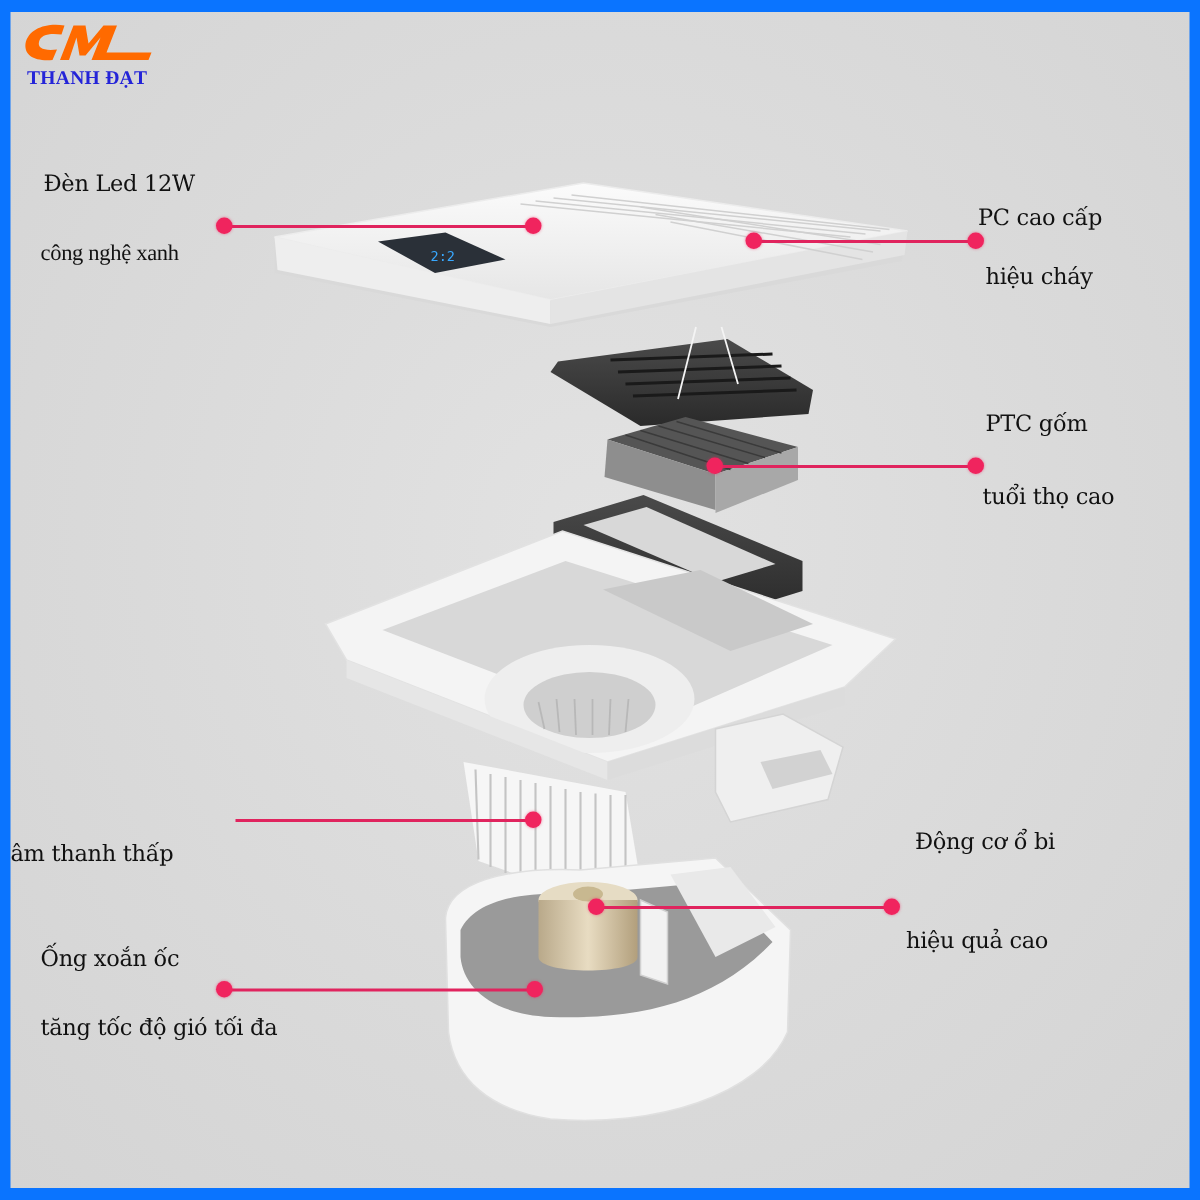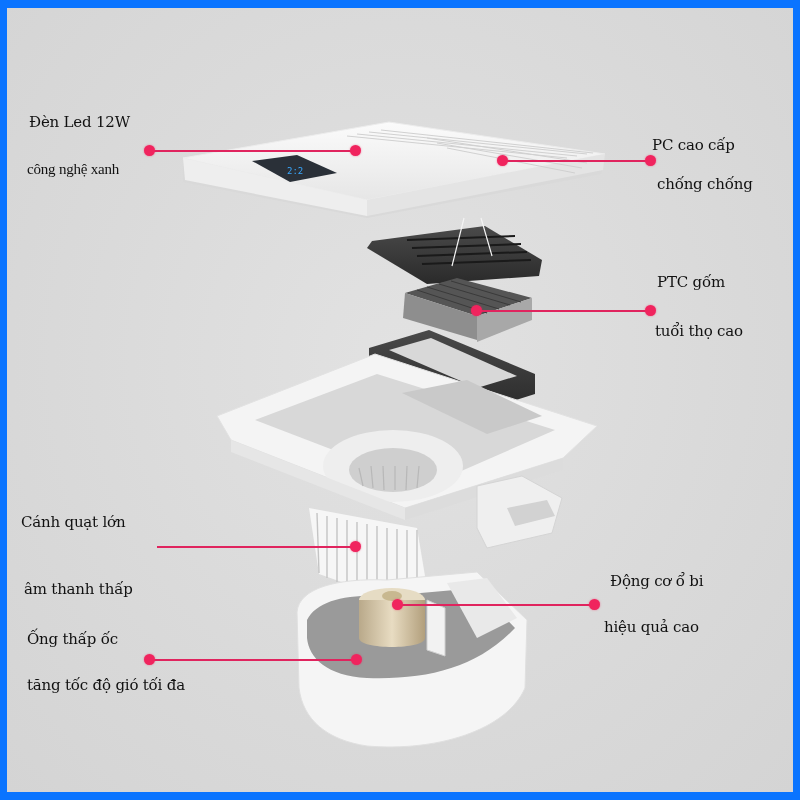--- a/index.html
+++ b/index.html
@@ -33,20 +33,27 @@
     background:#f0245e; box-shadow:0 0 2px rgba(240,36,94,0.6);
   }
   .product { position:absolute; left:0; top:0; width:786px; height:784px; }
 </style>
 </head>
 <body>
 
 <div class="frame">
   <div class="canvas">
 
+    <div class="logo">
+      <svg class="logo-mark" width="90" height="30" viewBox="0 0 90 30">
+        <path d="M30 4 C18 2 6 6 4 16 C3 24 10 28 22 27 L25 20 C16 21 12 19 13 15 C14 10 20 9 28 10 Z" fill="#ff6a00"></path>
+        <path d="M27 27 L36 4 L44 4 L46 16 L56 4 L65 4 L58 22 L88 22 L86 27 L48 27 L54 12 L44 24 L40 24 L38 12 L33 27 Z" fill="#ff6a00"></path>
+      </svg>
+      <div class="logo-text">THANH ĐẠT</div>
+    </div>
 
     <svg class="product" viewBox="0 0 786 784">
       <defs>
         <linearGradient id="wht" x1="0" y1="0" x2="0" y2="1">
           <stop offset="0" stop-color="#fbfbfb"></stop>
             <stop offset="1" stop-color="#e6e6e6"></stop>
         </linearGradient>
         <linearGradient id="dark" x1="0" y1="0" x2="0" y2="1">
           <stop offset="0" stop-color="#4a4a4a"></stop>
             <stop offset="1" stop-color="#2a2a2a"></stop>
@@ -160,42 +167,41 @@
       </g>
     </svg>
 
     <div class="label" style="left:22px; top:105px;">Đèn Led 12W</div>
     <div class="label" style="left:20px; top:153px;font-family:Liberation Serif, serif;">công nghệ xanh</div>
     <div class="callout-line" style="left:143px; top:142px; width:206px;"></div>
     <div class="callout-dot" style="left:137px; top:137px;"></div>
     <div class="callout-dot" style="left:343px; top:137px;"></div>
 
     <div class="label" style="left:645px; top:128px;">PC cao cấp</div>
-    <div class="label" style="left:650px; top:167px;">chống chống</div>
+    <div class="label" style="left:650px; top:167px;">hiệu cháy</div>
     <div class="callout-line" style="left:496px; top:152px; width:148px;"></div>
     <div class="callout-dot" style="left:490px; top:147px;"></div>
     <div class="callout-dot" style="left:638px; top:147px;"></div>
 
     <div class="label" style="left:650px; top:265px;">PTC gốm</div>
     <div class="label" style="left:648px; top:314px;">tuổi thọ cao</div>
     <div class="callout-line" style="left:470px; top:302px; width:174px;"></div>
     <div class="callout-dot" style="left:464px; top:297px;"></div>
     <div class="callout-dot" style="left:638px; top:297px;"></div>
 
-    <div class="label" style="left:14px; top:505px;">Cánh quạt lớn</div>
-    <div class="label" style="left:17px; top:552px;margin-top:20px;">âm thanh thấp</div>
+    <div class="label" style="left:0; top:552px;">âm thanh thấp</div>
     <div class="callout-line" style="left:150px; top:538px; width:200px;"></div>
     <div class="callout-dot" style="left:343px; top:533px;"></div>
 
-    <div class="label" style="left:603px; top:564px;">Động cơ ổ bi</div>
+    <div class="label" style="left:603px; top:544px;">Động cơ ổ bi</div>
     <div class="label" style="left:597px; top:610px;">hiệu quả cao</div>
     <div class="callout-line" style="left:391px; top:596px; width:197px;"></div>
     <div class="callout-dot" style="left:385px; top:591px;"></div>
     <div class="callout-dot" style="left:582px; top:591px;"></div>
 
-    <div class="label" style="left:20px; top:622px;">Ống thấp ốc</div>
+    <div class="label" style="left:20px; top:622px;">Ống xoắn ốc</div>
     <div class="label" style="left:20px; top:668px;">tăng tốc độ gió tối đa</div>
     <div class="callout-line" style="left:143px; top:651px; width:207px;"></div>
     <div class="callout-dot" style="left:137px; top:646px;"></div>
     <div class="callout-dot" style="left:344px; top:646px;"></div>
 
   </div>
 </div>
 
 </body></html>

